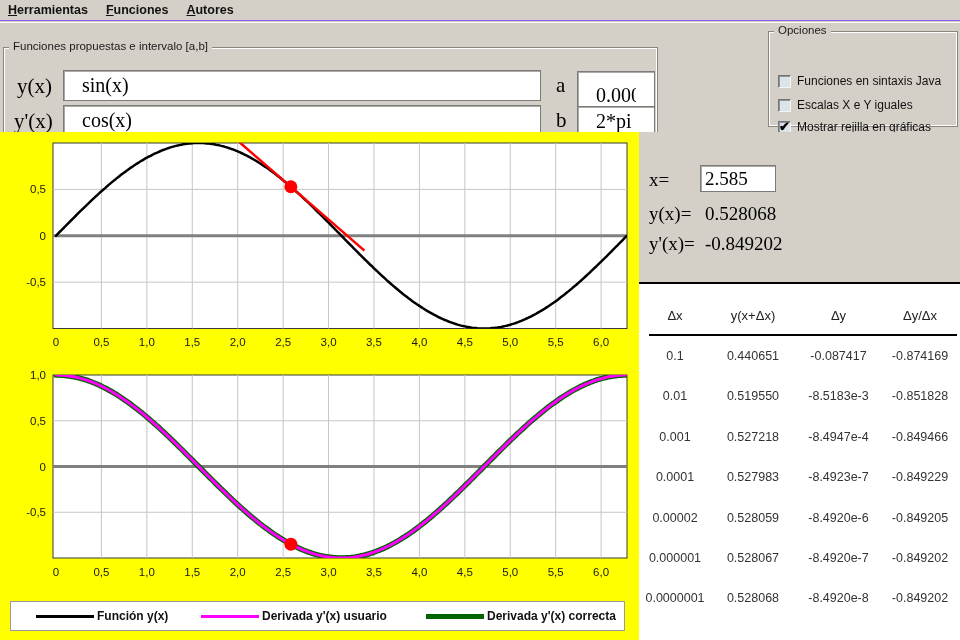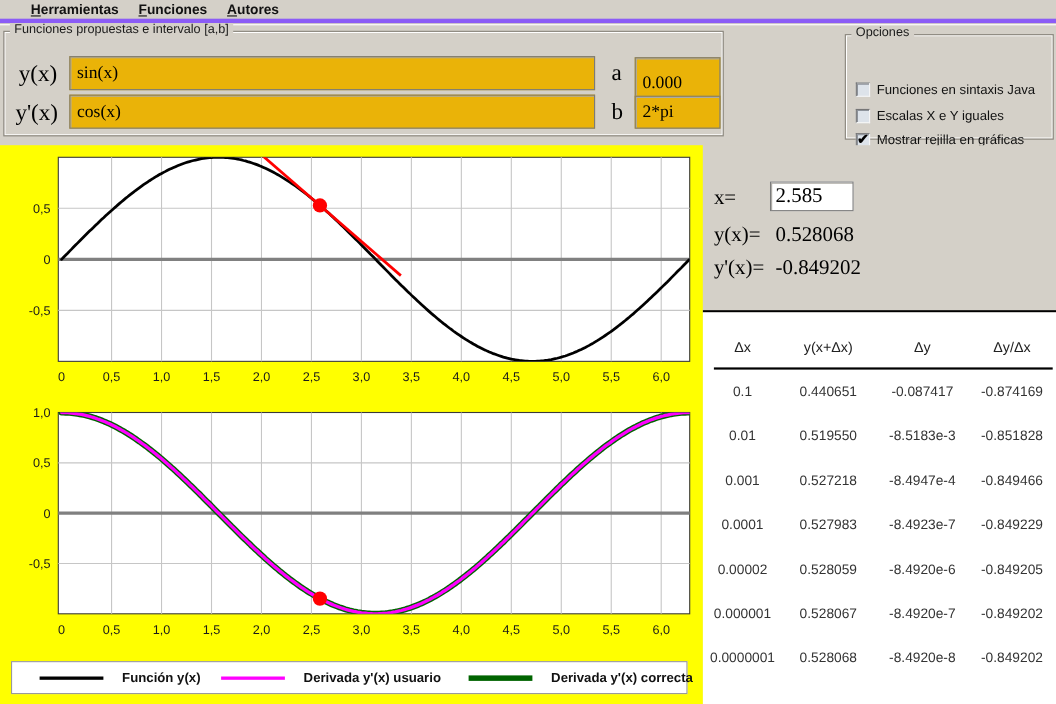--- a/index.html
+++ b/index.html
@@ -1,33 +1,33 @@
 <!DOCTYPE html>
 <html><head>
 <meta charset="utf-8">
 <style>
   * { margin:0; padding:0; box-sizing:border-box; }
   html,body { width:960px; height:640px; }
   body { position:relative; background:#d4d0c8; font-family:"Liberation Sans", sans-serif; overflow:hidden; }
 
   
   .menubar { position:absolute; left:0; top:0; width:960px; height:21px;
-             background:#d4d0c8; border-bottom:4px solid #8b5cf6; display:flex; align-items:center;padding-left:20px; }
+             background:#d4d0c8; border-bottom:1px solid #8b5cf6; display:flex; align-items:center; }
   .menu-item { font-size:12.5px; font-weight:bold; color:#111; padding:0 9px; cursor:default; }
   .menu-item:first-child { padding-left:8px; }
 
   
   .controls { position:absolute; left:0; top:22px; width:960px; height:110px; background:#d4d0c8; border-top:1px solid #fff; }
   .groupbox { position:absolute; border:1px solid #8a867d; box-shadow:inset 0 0 0 1px #ffffff; }
   .groupbox .gtitle { position:absolute; top:-8px; left:5px; background:#d4d0c8; padding:0 4px;
                       font-size:11.5px; color:#1a1a1a; white-space:nowrap; }
   .flabel { position:absolute; font-family:"Liberation Serif", serif; font-size:21px; color:#000; }
-  .tfield { position:absolute; background:#eab308; border:1px solid #7b7b7b;
+  .tfield { position:absolute; background:#ffffff; border:1px solid #7b7b7b;
             box-shadow:inset 1px 1px 0 #adaaa4; font-family:"Liberation Serif", serif;
-            font-size:16px; color:#000; padding:0 6px; outline:none; }
+            font-size:20px; color:#000; padding:0 18px; outline:none; }
 
   .opt-row { position:absolute; display:flex; align-items:center; gap:6px; }
   .radio { width:13px; height:13px; border-radius:50%; background:#e9edf2;
            border:1px solid #6f6f6f; box-shadow:inset 1px 1px 1px #9aa0a8; position:relative; }
   .radio.selected::after { content:""; position:absolute; left:3px; top:3px; width:5px; height:5px;
            border-radius:50%; background:#111; }
   .checkbox { width:13px; height:13px; background:#dde3ea; border:1px solid #767676;
            border-bottom-color:#f5f5f5; border-right-color:#f5f5f5;
            box-shadow:inset 1px 1px 0 #8d939b; position:relative; }
   .checkbox.checked::after { content:"✔"; position:absolute; left:0px; top:-3px; font-size:13px;
@@ -35,21 +35,21 @@
   .opt-label { font-size:12px; color:#111; white-space:nowrap; }
 
   
   .graphs { position:absolute; left:0; top:132px; width:639px; height:508px; background:#ffff00; }
   .graphs svg { position:absolute; left:0; top:0; }
   .tick { font-family:"Liberation Sans", sans-serif; font-size:11.5px; fill:#1a1a1a; }
 
   
   .legend { position:absolute; left:10px; top:469px; width:615px; height:30px; background:#fff;
             border:1px solid #9a9a9a; }
-  .legend-item { position:absolute; top:0; height:28px; display:flex; align-items:center; gap:17px; }
+  .legend-item { position:absolute; top:0; height:28px; display:flex; align-items:center; gap:3px; }
   .legend-line { display:inline-block; width:58px; }
   .legend-label { font-size:12px; font-weight:bold; color:#111; white-space:nowrap; }
 
   
   .readout { position:absolute; left:639px; top:132px; width:321px; height:152px;
              background:#d4d0c8; border-bottom:2px solid #000; }
   .ro-row { position:absolute; font-family:"Liberation Serif", serif; font-size:19px; color:#000; }
   .ro-label { display:inline-block; width:56px; }
   .ro-input { position:absolute; left:61px; top:33px; width:76px; height:27px;
               background:#fff; border:1px solid #7b7b7b; box-shadow:inset 1px 1px 0 #adaaa4;
@@ -69,21 +69,21 @@
 <body>
 
 <div class="menubar" id="menubar">
     <span class="menu-item"><u>H</u>erramientas</span>
     <span class="menu-item"><u>F</u>unciones</span>
     <span class="menu-item"><u>A</u>utores</span>
   </div>
 
 <div class="controls">
 
-  <div class="groupbox" style="left:3px; top:5px; width:655px; height:96px;">
+  <div class="groupbox" style="left:3px; top:24px; width:655px; height:96px;">
     <span class="gtitle">Funciones propuestas e intervalo [a,b]</span>
     <span class="flabel" style="left:13px; top:26px;">y(x)</span>
     <input class="tfield" style="left: 59px; top: 22px; width: 478px; height: 31px;" value="sin(x)">
     <span class="flabel" style="left:10px; top:61px;">y'(x)</span>
     <input class="tfield" style="left: 59px; top: 57px; width: 478px; height: 31px;" value="cos(x)">
     <span class="flabel" style="left:552px; top:25px;">a</span>
     <input class="tfield" style="left: 573px; top: 23px; width: 78px; height: 48px;" value="0.000">
     <span class="flabel" style="left:552px; top:60px;">b</span>
     <input class="tfield" style="left: 573px; top: 58px; width: 78px; height: 30px;" value="2*pi">
   </div>

